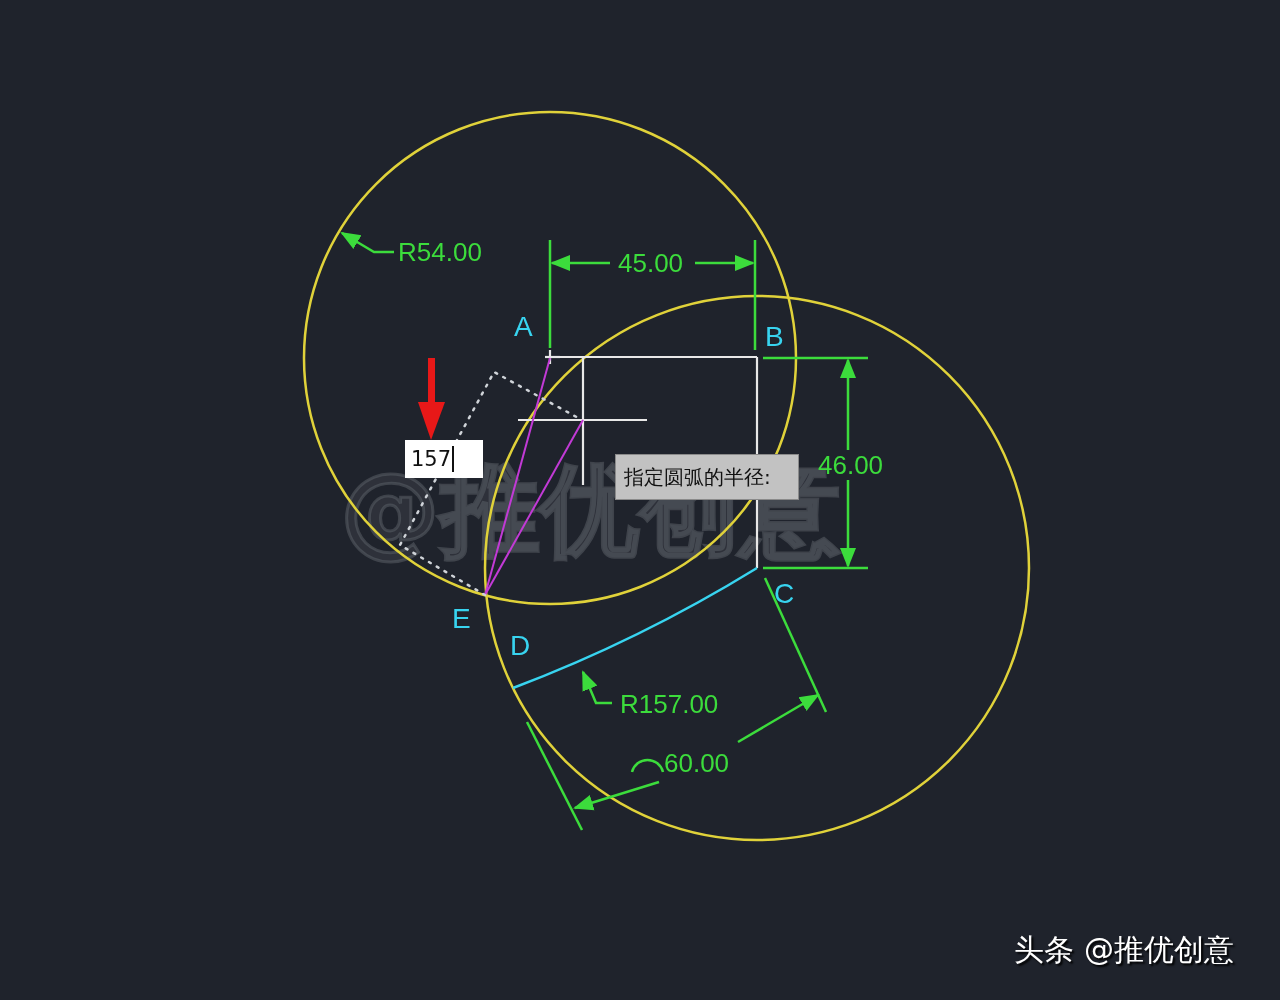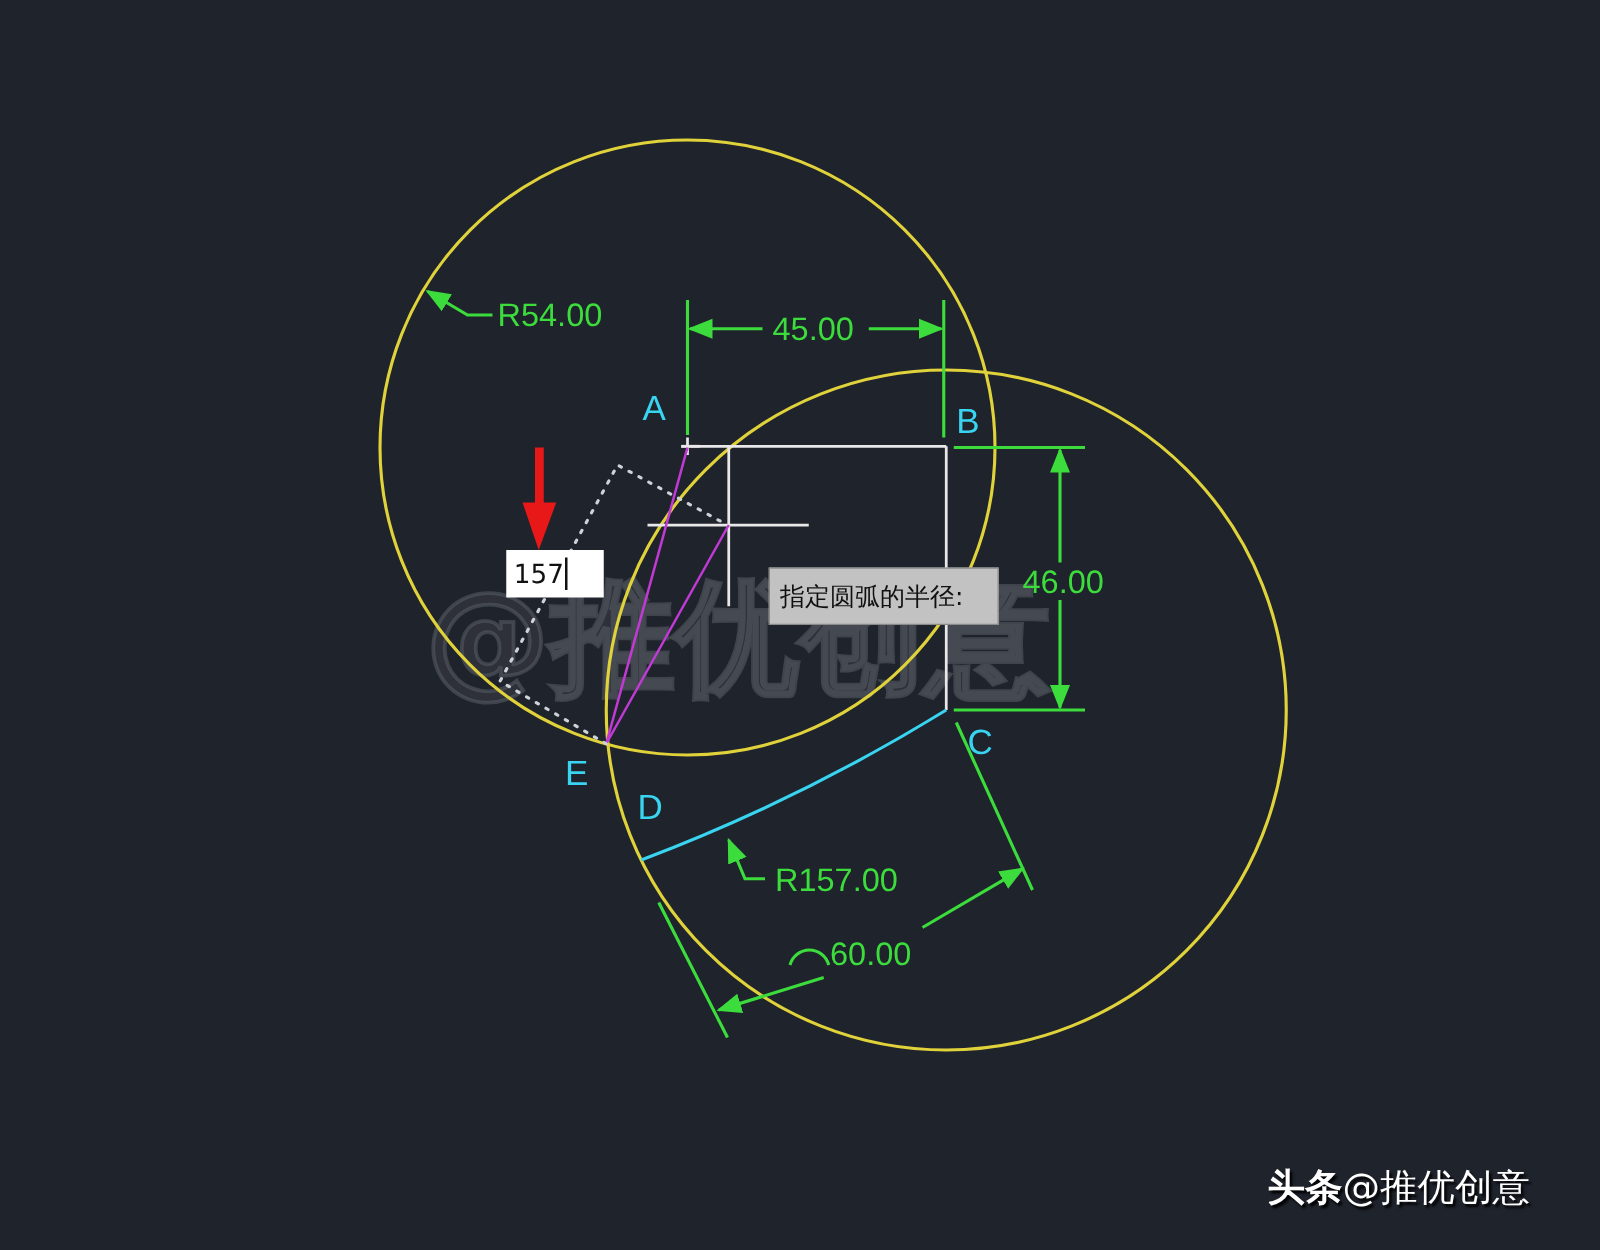--- a/index.html
+++ b/index.html
@@ -12,21 +12,21 @@
                fill:#3a3e47; fill-opacity:0.55; stroke:#5a5e66; stroke-width:3; stroke-opacity:0.55; }
   .input-box { position:absolute; left:405px; top:440px; width:78px; height:38px; background:#ffffff;
                box-sizing:border-box; padding:4px 6px; font-family:"DejaVu Sans", sans-serif; font-size:21px;
                color:#111; display:flex; align-items:center; }
   .caret { display:inline-block; width:2px; height:26px; background:#111; margin-left:1px; }
   .tooltip { position:absolute; left:615px; top:454px; width:184px; height:46px; background:#c2c2c2;
              border:1px solid #8a8a8a; box-sizing:border-box; font-family:"DejaVu Sans", sans-serif;
              font-size:20px; color:#111; display:flex; align-items:center; padding-left:8px; }
   .footer-tag { position:absolute; left:1014px; top:930px; font-family:"DejaVu Sans", sans-serif;
                 font-size:30px; color:#ffffff; text-shadow:2px 2px 2px #000; white-space:nowrap; }
-  .footer-tag b { font-weight:bold; }
+  .footer-tag b { font-weight:normal; margin-right:10px; }
 </style>
 </head>
 <body>
 
 <svg id="canvas" viewBox="0 0 1280 1000" xmlns="http://www.w3.org/2000/svg">
   <defs>
     <marker id="arrowG" viewBox="0 0 10 10" refX="9" refY="5" markerWidth="8" markerHeight="8" orient="auto-start-reverse">
       <path d="M0,1 L10,5 L0,9 Z" fill="#3cdc3c"></path>
     </marker>
   </defs>

